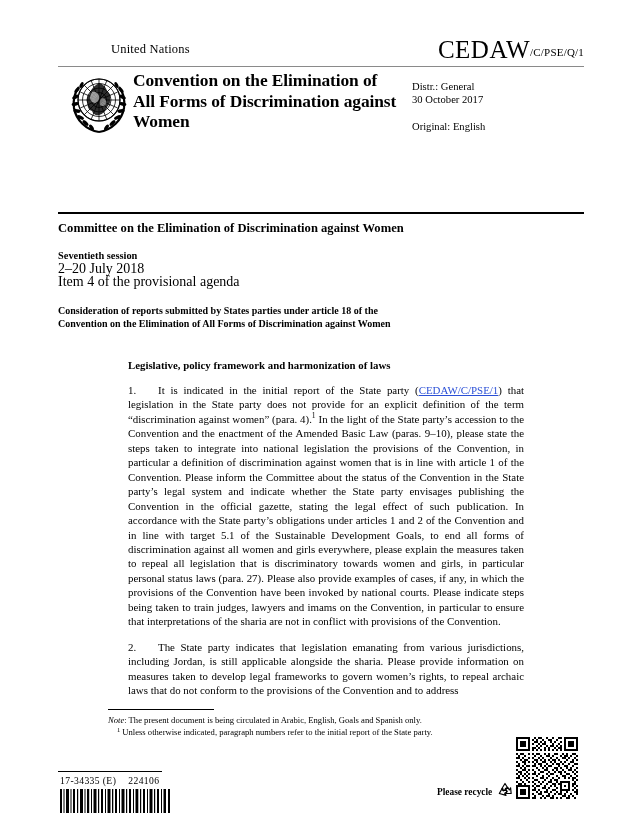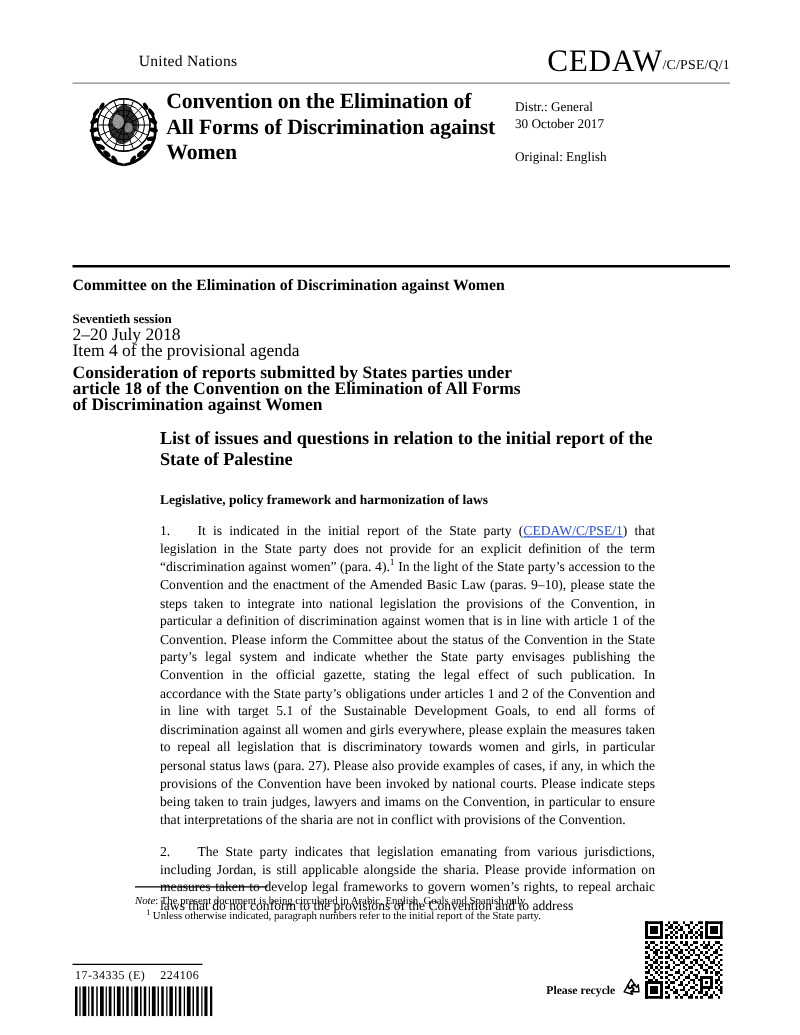--- a/index.html
+++ b/index.html
@@ -123,23 +123,23 @@
     font-size: 10.4px;
     line-height: 13px;
     margin-top: 13px;
   }
   .committee .c-plain {
     font-size: 14px;
     line-height: 13.2px;
   }
   .committee .c-item {
     font-weight: bold;
-    font-size: 14px;
+    font-size: 10px;
     line-height: 13.2px;
-    margin-top: 4px;
+    margin-top: 16px;
   }
 
   
   .body-col {
     position: absolute;
     left: 128px;
     top: 343px;
     width: 396px;
   }
   .main-title {
@@ -327,21 +327,20 @@
 
   <div class="committee">
     <div class="c-name">Committee on the Elimination of Discrimination against Women</div>
     <div class="c-session">Seventieth session</div>
     <div class="c-plain">2–20 July 2018</div>
     <div class="c-plain">Item 4 of the provisional agenda</div>
     <div class="c-item">Consideration of reports submitted by States parties under article 18 of the Convention on the Elimination of All Forms of Discrimination against Women</div>
   </div>
 
   <div class="body-col">
-    <div class="main-title">List of issues and questions in relation to the initial report of the State of Palestine</div>
     <div class="sub-head">Legislative, policy framework and harmonization of laws</div>
 
     <div class="para">
       <span class="num">1.</span><span>It is indicated in the initial report of the State party (</span><a class="link" href="#">CEDAW/C/PSE/1</a><span>) that legislation in the State party does not provide for an explicit definition of the term “discrimination against women” (para. 4).</span><sup class="fn">1</sup><span> In the light of the State party’s accession to the Convention and the enactment of the Amended Basic Law (paras. 9–10), please state the steps taken to integrate into national legislation the provisions of the Convention, in particular a definition of discrimination against women that is in line with article 1 of the Convention. Please inform the Committee about the status of the Convention in the State party’s legal system and indicate whether the State party envisages publishing the Convention in the official gazette, stating the legal effect of such publication. In accordance with the State party’s obligations under articles 1 and 2 of the Convention and in line with target 5.1 of the Sustainable Development Goals, to end all forms of discrimination against all women and girls everywhere, please explain the measures taken to repeal all legislation that is discriminatory towards women and girls, in particular personal status laws (para. 27). Please also provide examples of cases, if any, in which the provisions of the Convention have been invoked by national courts. Please indicate steps being taken to train judges, lawyers and imams on the Convention, in particular to ensure that interpretations of the sharia are not in conflict with provisions of the Convention.</span>
     </div>
 
     <div class="para">
       <span class="num">2.</span><span>The State party indicates that legislation emanating from various jurisdictions, including Jordan, is still applicable alongside the sharia. Please provide information on measures taken to develop legal frameworks to govern women’s rights, to repeal archaic laws that do not conform to the provisions of the Convention and to address</span>
     </div>
   </div>

